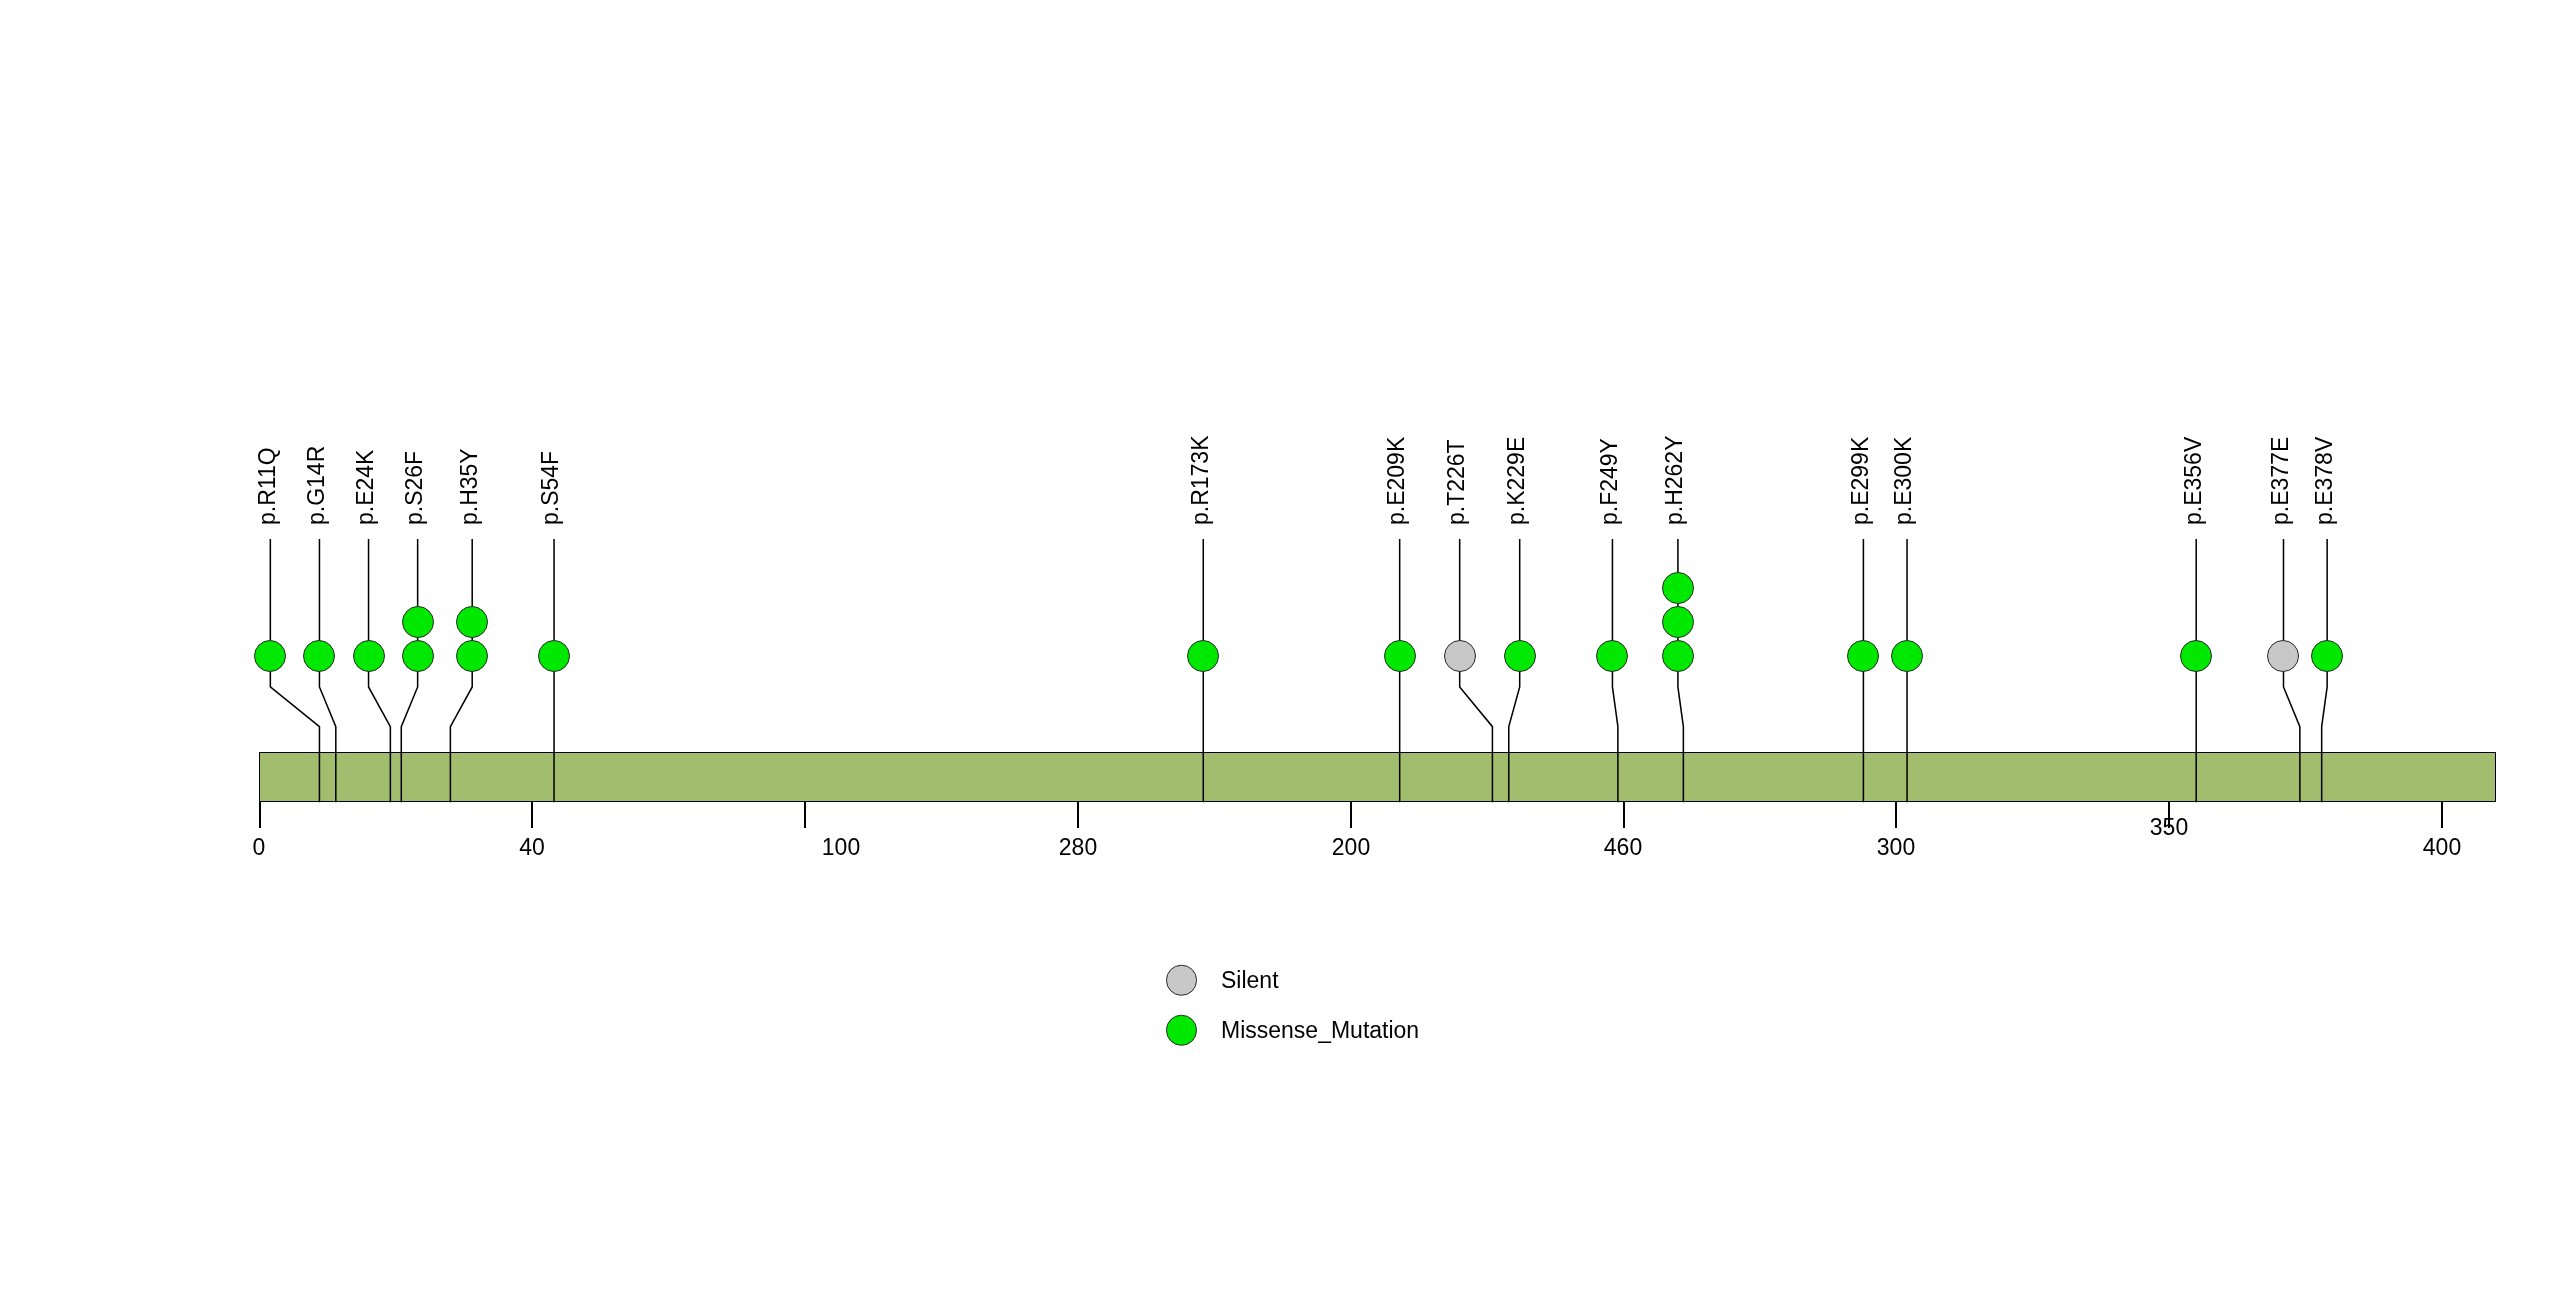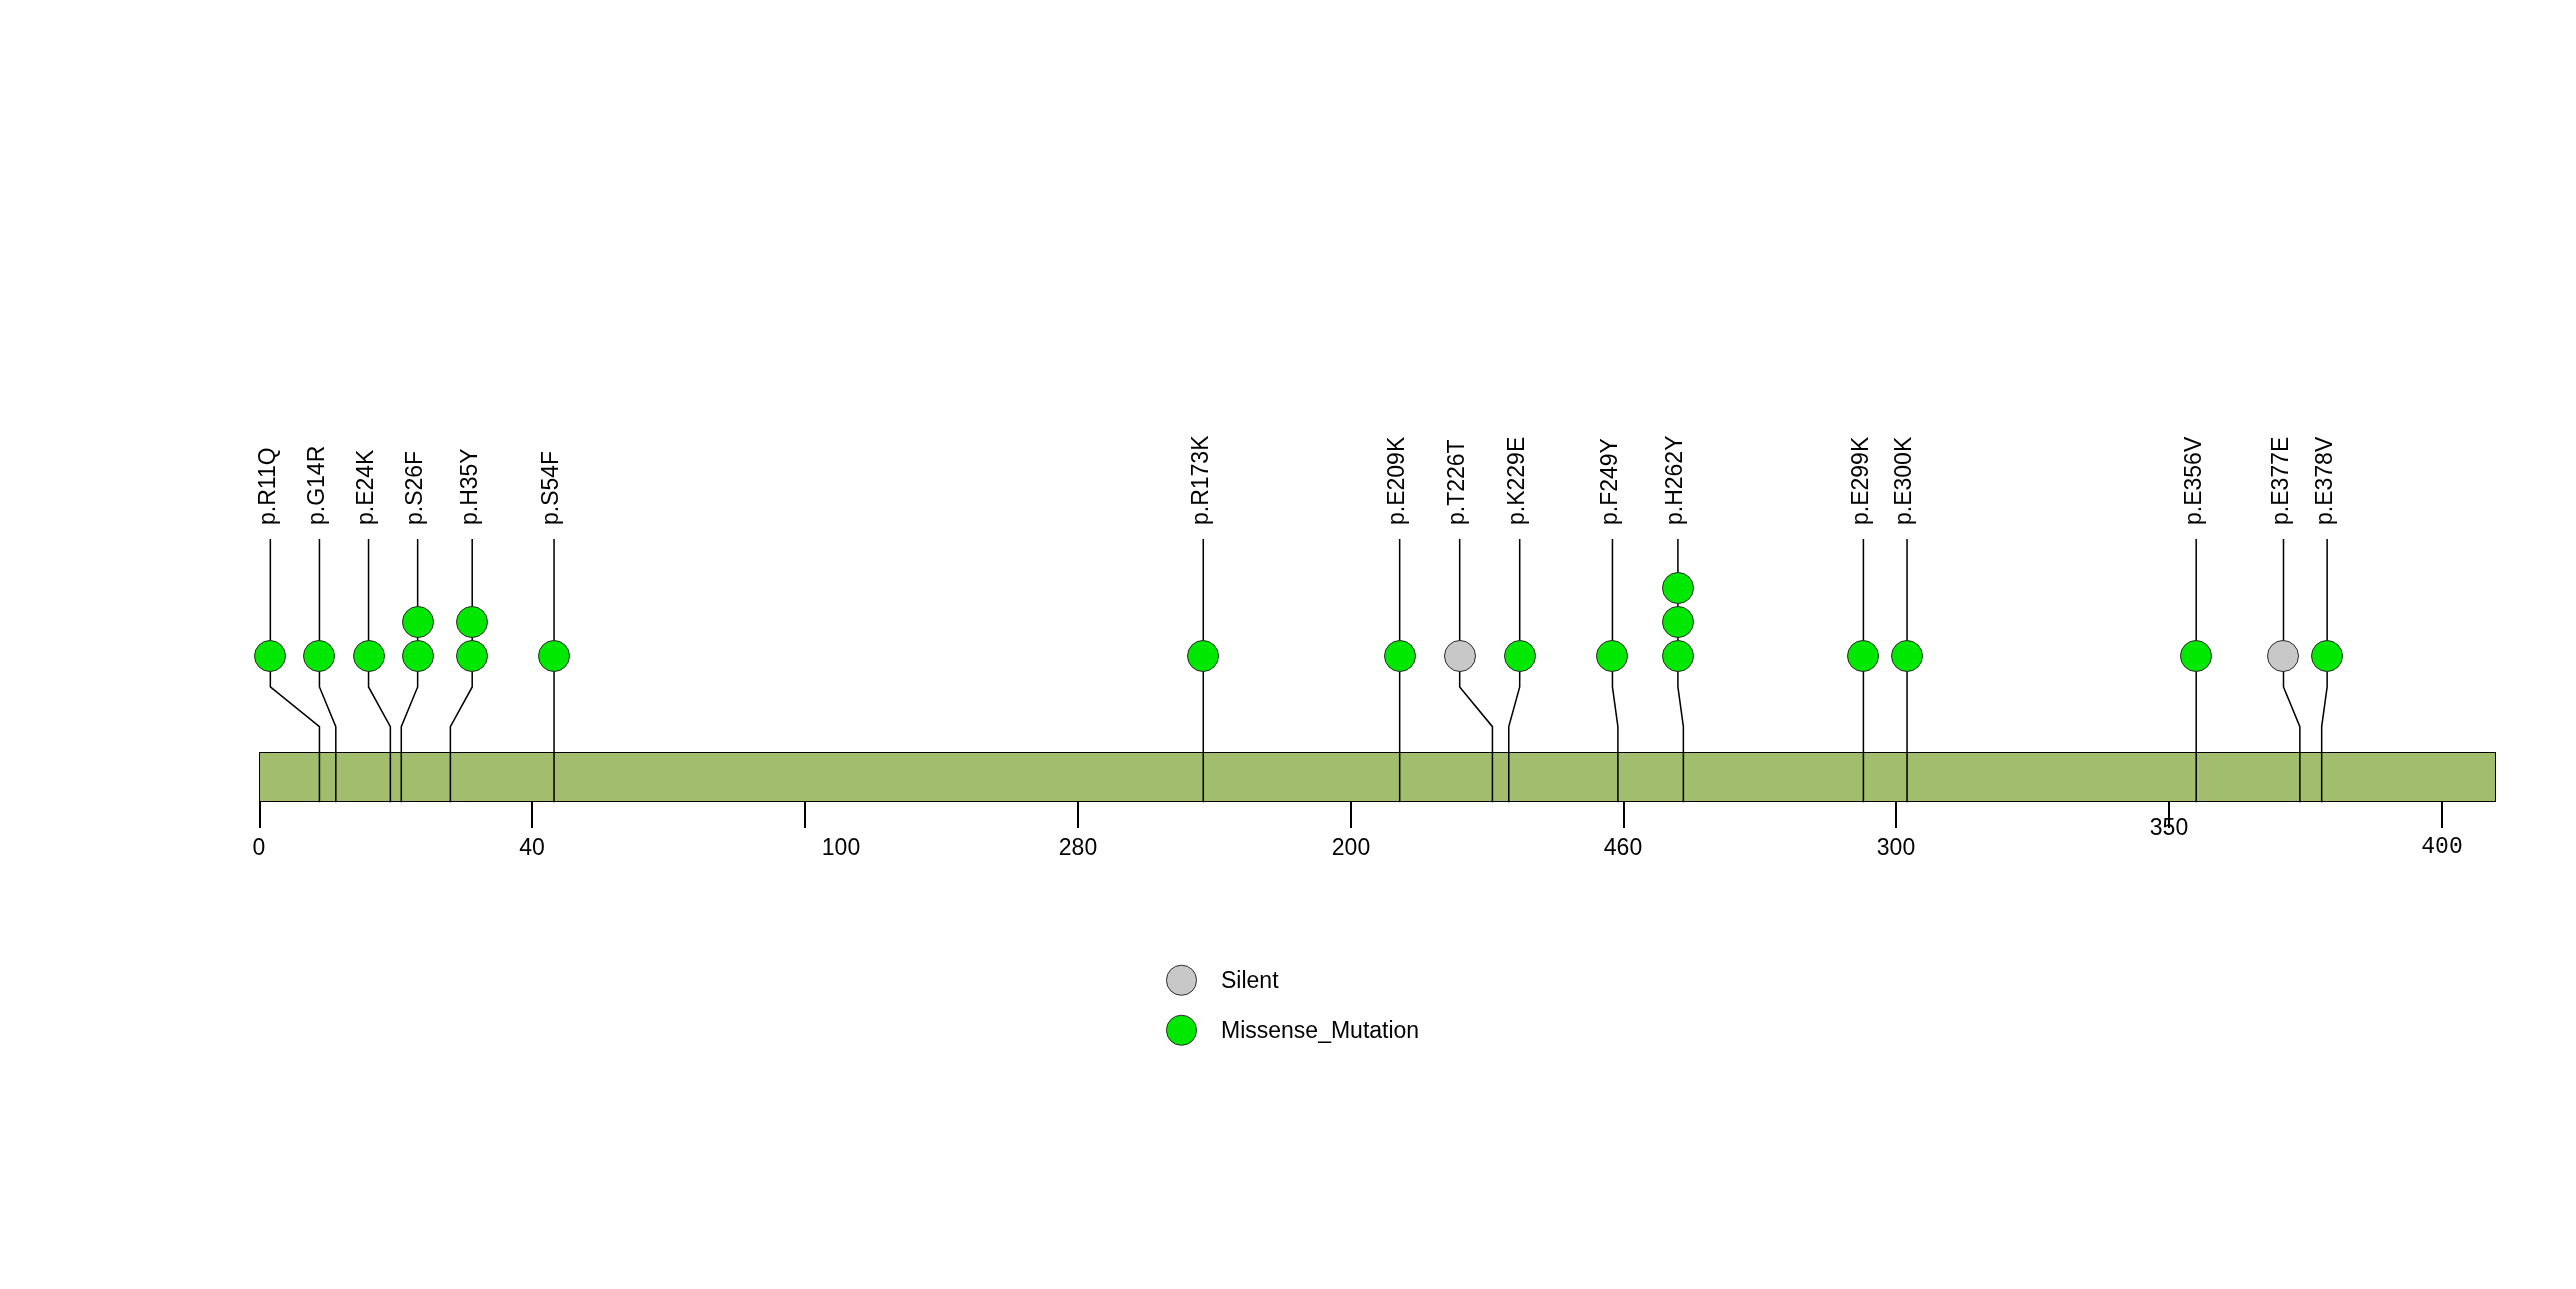--- a/index.html
+++ b/index.html
@@ -152,21 +152,21 @@
         <div class="axis-tick-label" style="left: 1078px; top: 836px;">280</div>
         <div class="axis-tick" style="left: 1350px; top: 802px; height: 26px;"></div>
         <div class="axis-tick-label" style="left: 1351px; top: 836px;">200</div>
         <div class="axis-tick" style="left: 1623px; top: 802px; height: 26px;"></div>
         <div class="axis-tick-label" style="left: 1623px; top: 836px;">460</div>
         <div class="axis-tick" style="left: 1895px; top: 802px; height: 26px;"></div>
         <div class="axis-tick-label" style="left: 1896px; top: 836px; text-align: center;">300</div>
         <div class="axis-tick" style="left: 2168px; top: 802px; height: 26px;"></div>
         <div class="axis-tick-label" style="left: 2169px; top: 816px;">350</div>
         <div class="axis-tick" style="left: 2441px; top: 802px; height: 26px;"></div>
-        <div class="axis-tick-label" style="left: 2442px; top: 836px; font-family: Liberation Mono, monospace;">400</div>
+        <div class="axis-tick-label" style="left: 2442px; top: 836px;">400</div>
       </div>
 
     <div id="dots-layer">
         <div class="lolli-dot" title="p.R11Q (Missense_Mutation)" style="width: 32px; height: 32px; left: 270px; top: 656px; background: rgb(0, 232, 0);"></div>
         <div class="lolli-dot" title="p.G14R (Missense_Mutation)" style="width: 32px; height: 32px; left: 319px; top: 656px; background: rgb(0, 232, 0);"></div>
         <div class="lolli-dot" title="p.E24K (Missense_Mutation)" style="width: 32px; height: 32px; left: 369px; top: 656px; background: rgb(0, 232, 0);"></div>
         <div class="lolli-dot" title="p.S26F (Missense_Mutation)" style="width: 32px; height: 32px; left: 418px; top: 656px; background: rgb(0, 232, 0);"></div>
         <div class="lolli-dot" title="p.S26F (Missense_Mutation)" style="width: 32px; height: 32px; left: 418px; top: 622px; background: rgb(0, 232, 0);"></div>
         <div class="lolli-dot" title="p.H35Y (Missense_Mutation)" style="width: 32px; height: 32px; left: 472px; top: 656px; background: rgb(0, 232, 0);"></div>
         <div class="lolli-dot" title="p.H35Y (Missense_Mutation)" style="width: 32px; height: 32px; left: 472px; top: 622px; background: rgb(0, 232, 0);"></div>

